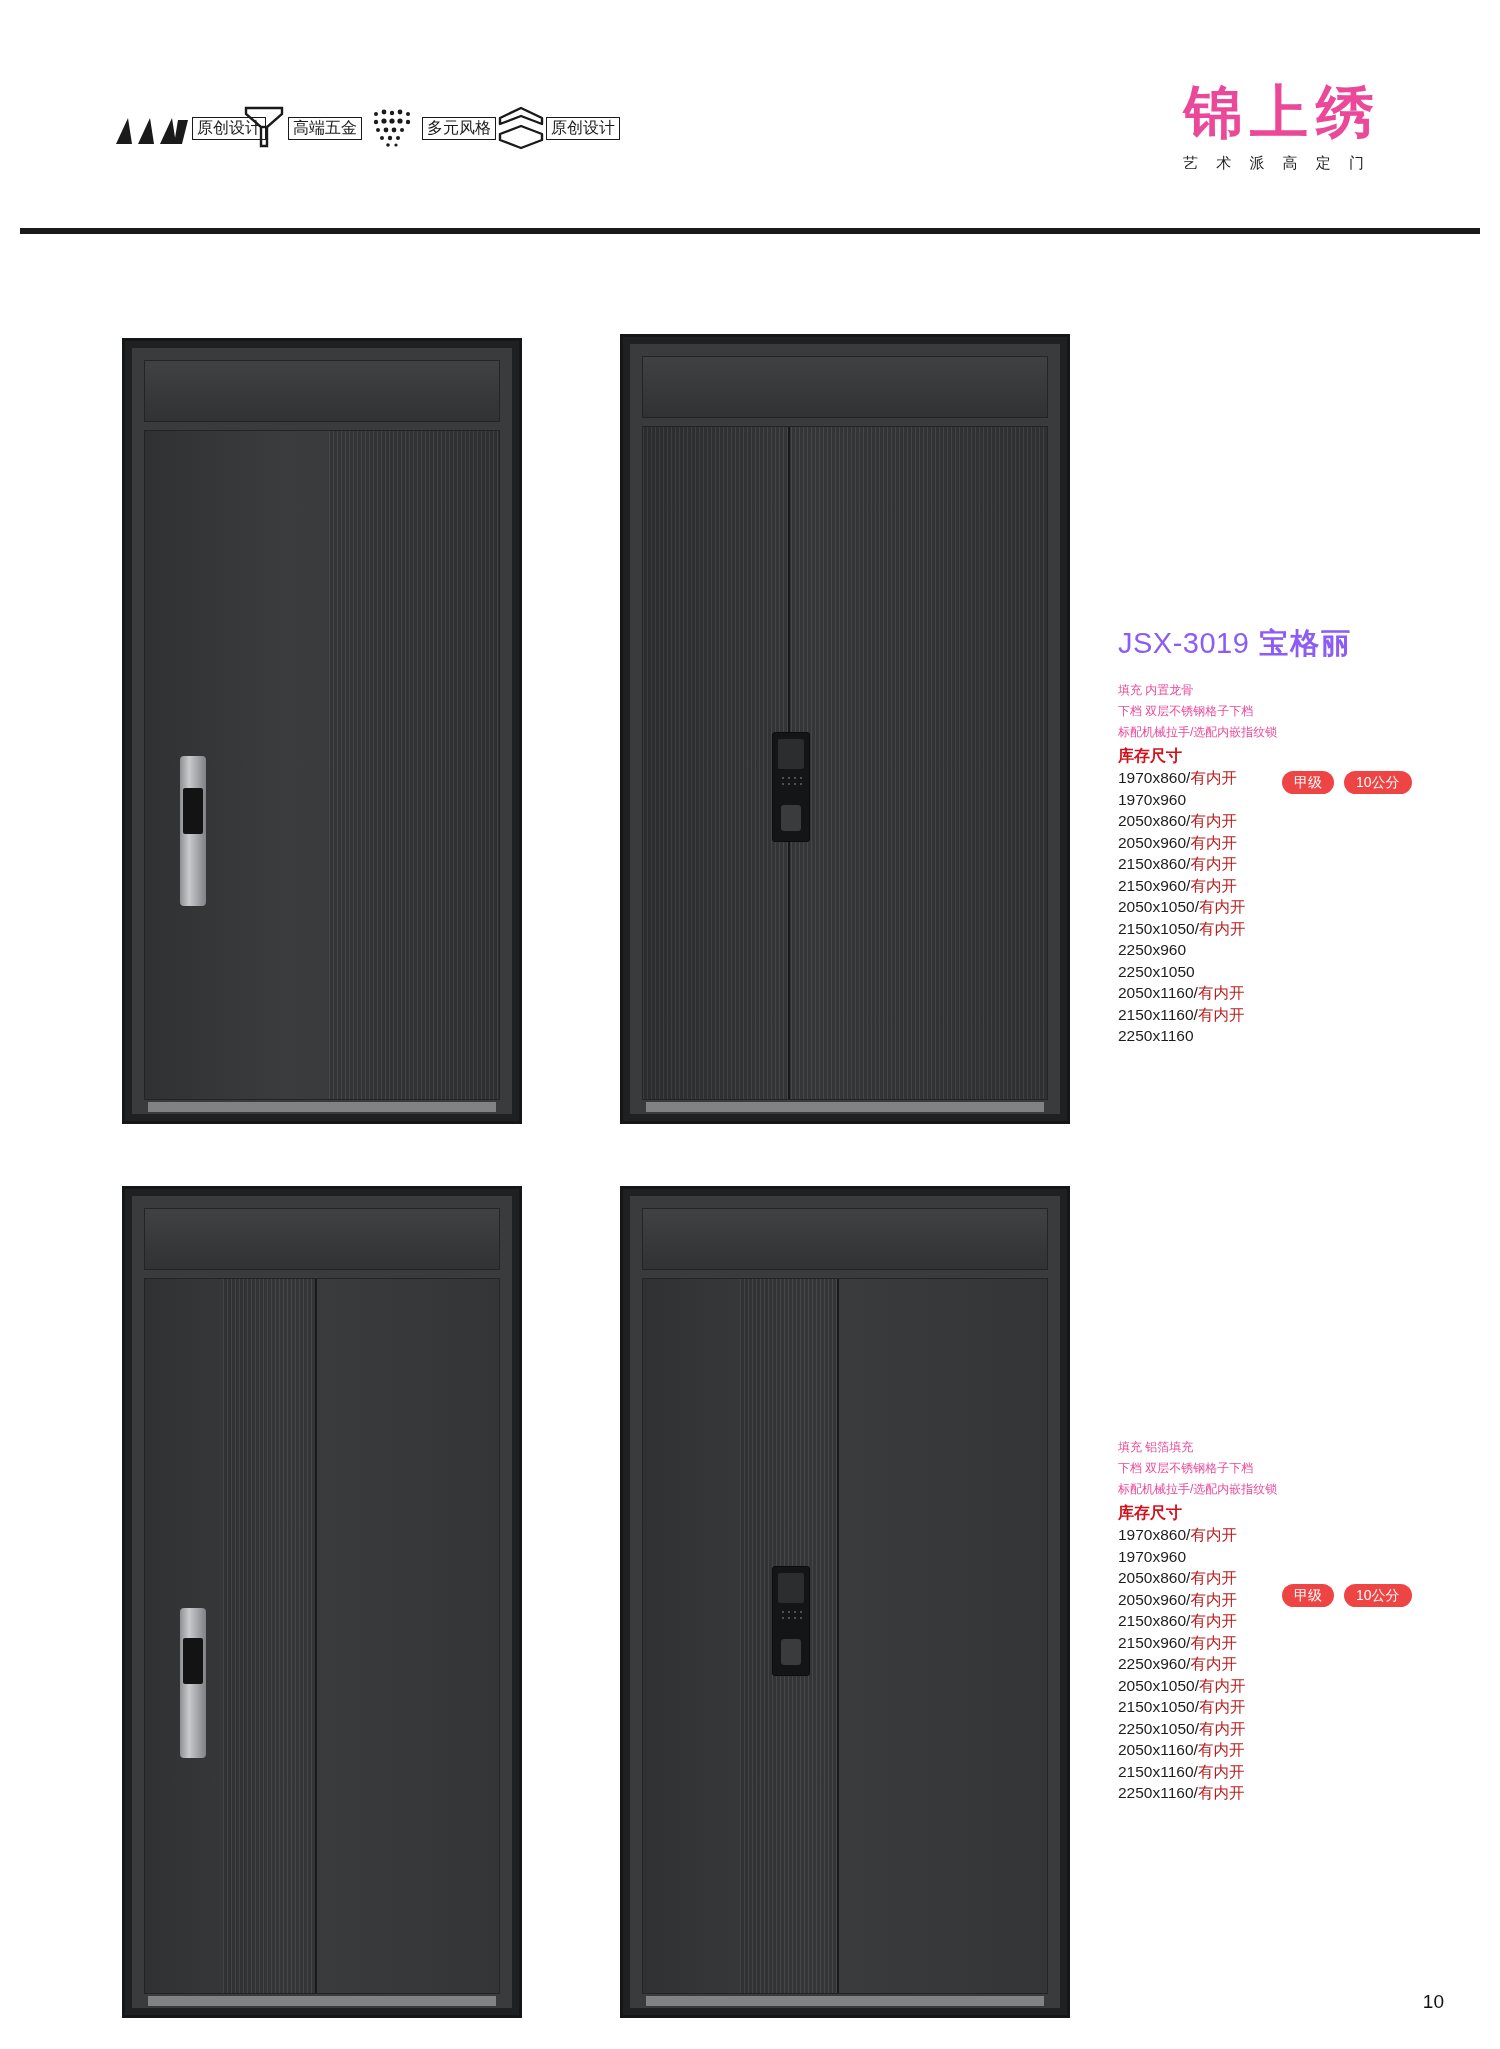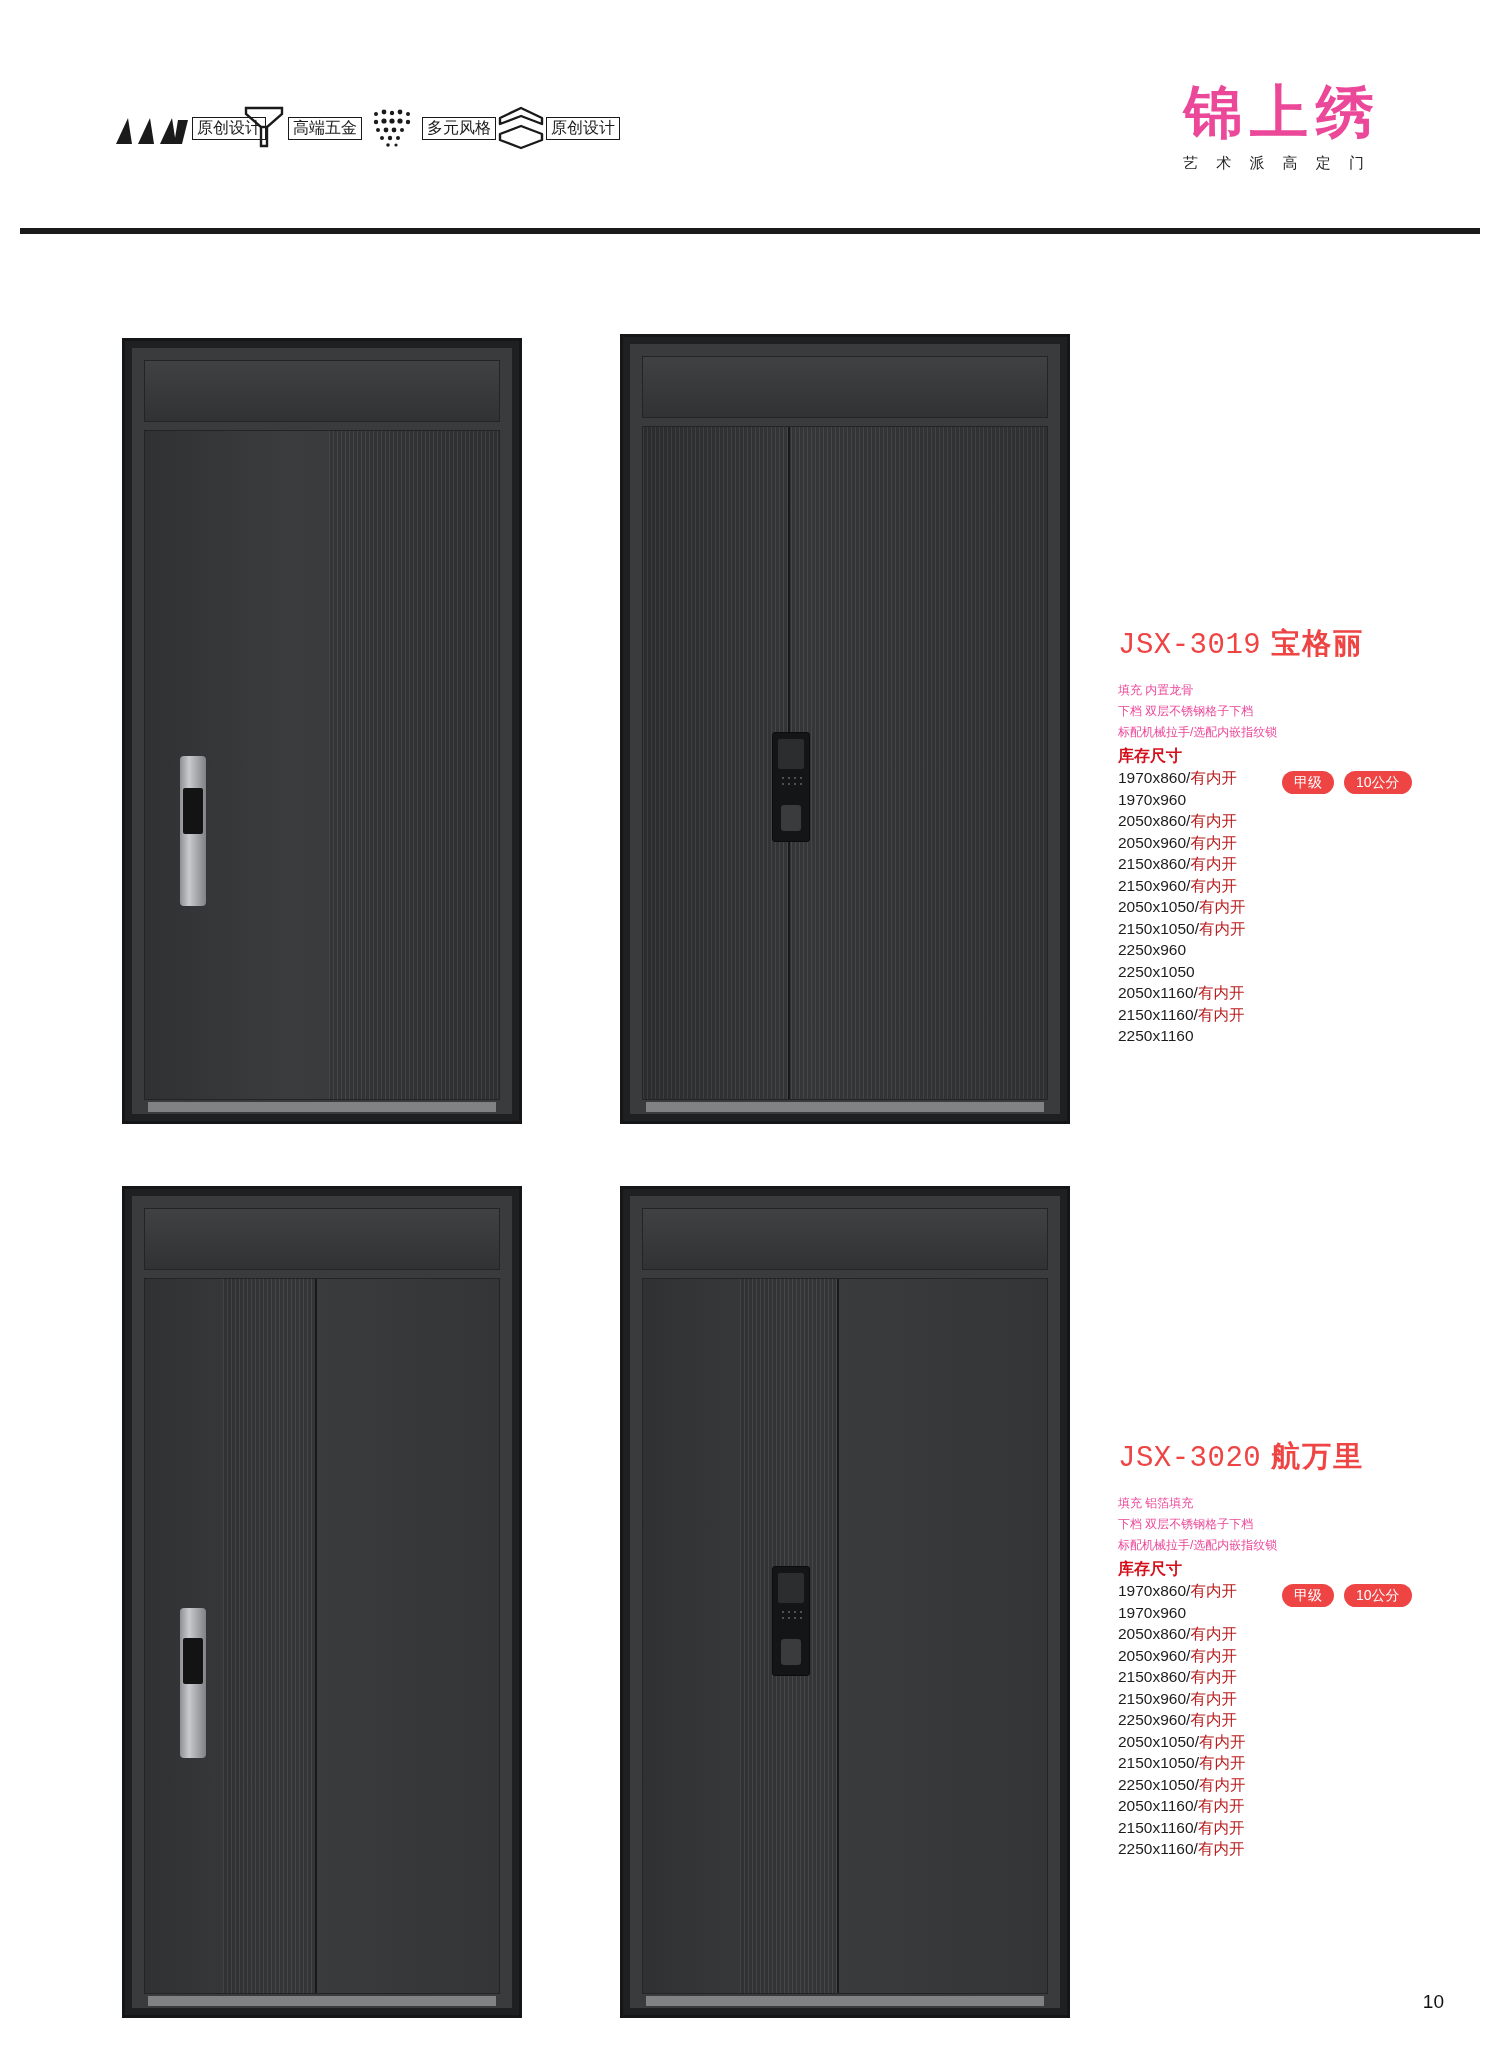--- a/index.html
+++ b/index.html
@@ -198,24 +198,24 @@
     background-size: 6px 6px;
   }
 
   
   .spec {
     position: absolute;
     width: 330px;
   }
   .spec-title {
     font-size: 29px;
-    color: #ef4444;
+    color: #8b5cf6;
     margin: 0 0 16px 0;
     white-space: nowrap;
-    font-family: Liberation Mono, monospace;
+    font-family: Liberation Sans, sans-serif;
   }
   .spec-title .model {
     font-weight: normal;
     letter-spacing: .5px;
   }
   .spec-title .cn {
     font-weight: bold;
     margin-left: 10px;
     letter-spacing: 2px;
   }
@@ -422,23 +422,20 @@
   </div>
   <div class="lock-panel" style="left:152px; top:380px; height:110px;">
     <div class="lock-screen"></div>
     <div class="lock-dots"></div>
     <div class="lock-print"></div>
   </div>
   <div class="sill"></div>
 </div>
 
 <div class="spec" style="left:1118px; top:1437px;">
-  <div class="spec-title">
-    <span class="model">JSX-3020</span><span class="cn">航万里</span>
-  </div>
   <div class="spec-line">填充  铝箔填充</div>
   <div class="spec-line">下档  双层不锈钢格子下档</div>
   <div class="spec-line">标配机械拉手/选配内嵌指纹锁</div>
   <div class="spec-heading">库存尺寸</div>
 
   <div class="size-line"><span>1970x860/</span><span class="red">有内开</span></div>
   <div class="size-line"><span>1970x960</span><span class="red"></span></div>
   <div class="size-line"><span>2050x860/</span><span class="red">有内开</span></div>
   <div class="size-line"><span>2050x960/</span><span class="red">有内开</span></div>
   <div class="size-line"><span>2150x860/</span><span class="red">有内开</span></div>

